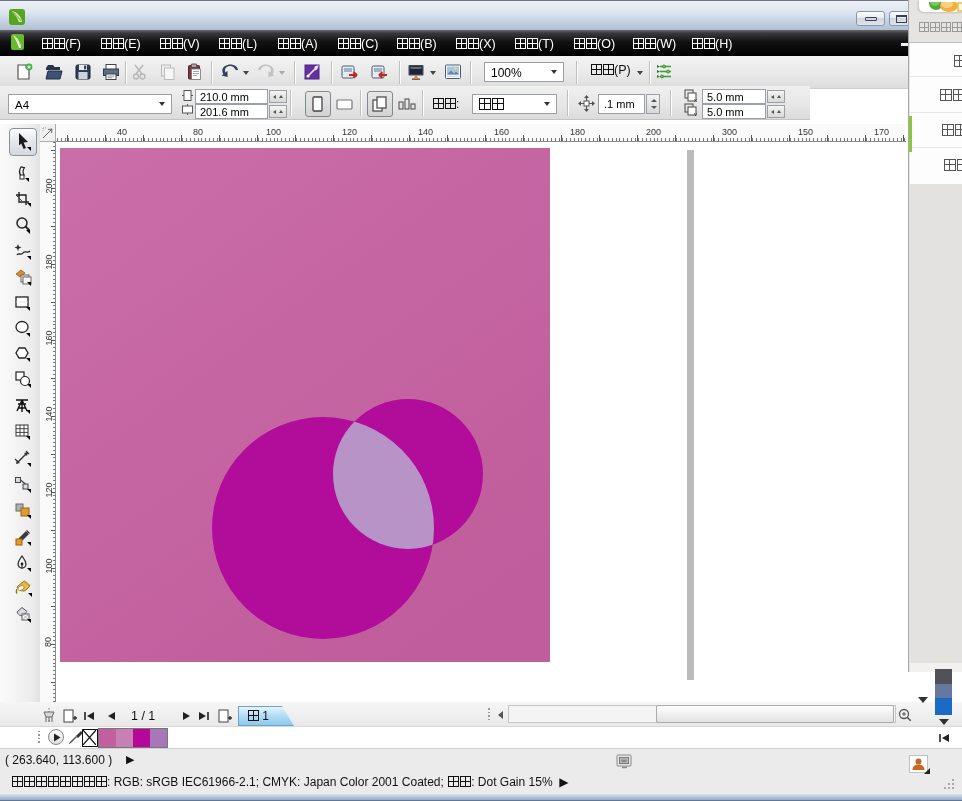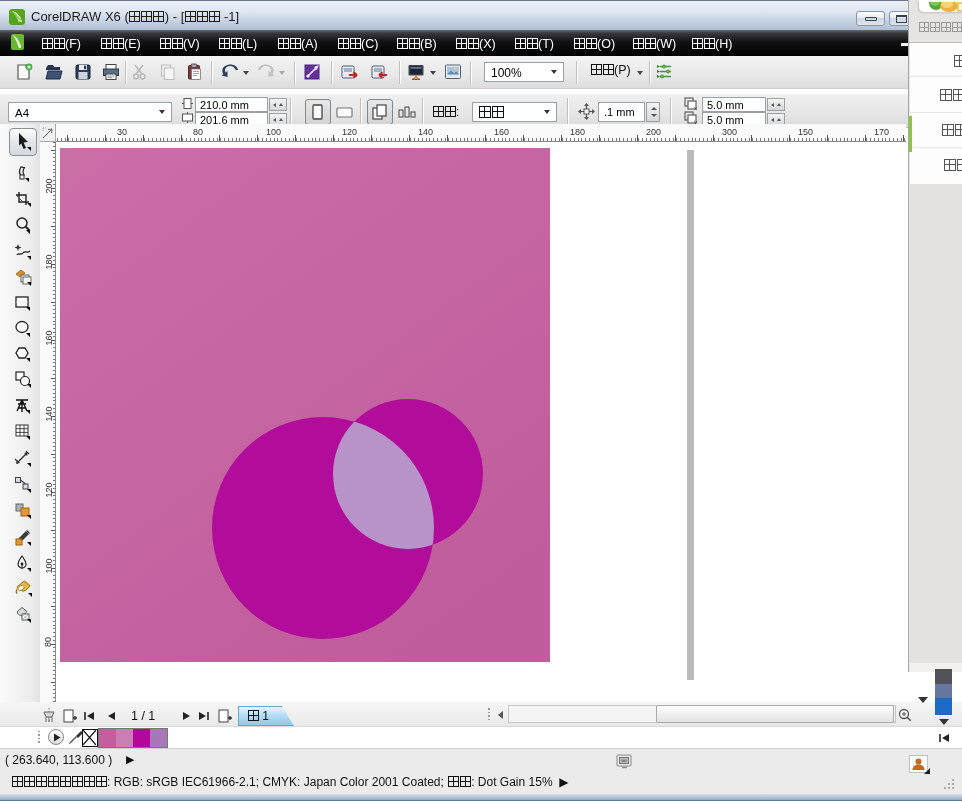--- a/index.html
+++ b/index.html
@@ -21,21 +21,21 @@
 #title{left:0;top:0;width:962px;height:30px;
  background:linear-gradient(#eef2f7 0%,#dde5ef 40%,#c6d2e2 70%,#b0bfd4 100%);
  border-top:1px solid #6e7687;}
 #title .txt{position:absolute;left:31px;top:8px;font-size:13px;color:#1c1c1c;}
 .capbtn{position:absolute;top:10px;height:15px;background:linear-gradient(#fdfefe,#e7ebf1 45%,#cfd7e2 50%,#dfe5ec);border:1px solid #8796a8;border-radius:3px;}
 
 #menu{left:0;top:30px;width:962px;height:26px;background:linear-gradient(#6a6a6e 0,#3a3a3e 12%,#121214 45%,#000 100%);}
 #menu .mi{position:absolute;top:7px;font-size:12.5px;color:#fff;}
 
 #tbar{left:0;top:56px;width:962px;height:33px;background:linear-gradient(#f3f3f3,#e8e8e8 60%,#dddcdc);border-bottom:1px solid #cfcfcf;}
-#pbar{left:0;top:94px;width:962px;height:34px;background:linear-gradient(#f0f0f0,#e6e6e6 60%,#dbdbdb);border-bottom:1px solid #c4c4c4;}
+#pbar{left:0;top:86px;width:810px;height:34px;background:linear-gradient(#f0f0f0,#e6e6e6 60%,#dbdbdb);border-bottom:1px solid #c4c4c4;}
 .vsep{position:absolute;width:1px;background:#bfbfbf;box-shadow:1px 0 0 #fff;}
 .field{position:absolute;background:#fff;border:1px solid #9aa0a6;font-size:11px;color:#000;text-decoration:underline;}
 .ddarrow{position:absolute;width:0;height:0;border-left:3.5px solid transparent;border-right:3.5px solid transparent;border-top:4px solid #333;}
 .spin2{position:absolute;width:18px;height:13px;background:linear-gradient(#f4f4f4,#d8d8d8);border:1px solid #9aa0a6;}
 .spin2::before{content:"";position:absolute;left:3px;top:4px;border-top:2.5px solid transparent;border-bottom:2.5px solid transparent;border-right:3.5px solid #555;}
 .spin2::after{content:"";position:absolute;right:3px;top:4px;border-left:2.5px solid transparent;border-right:2.5px solid transparent;border-bottom:3.5px solid #555;}
 .spin2::before{box-shadow:0 0 0 0;}
 .spinud{width:14px;height:20px;background:linear-gradient(#f4f4f4,#d8d8d8);border:1px solid #9aa0a6;}
 .spinud::before{content:"";position:absolute;left:3.5px;top:4px;border-left:3px solid transparent;border-right:3px solid transparent;border-bottom:3.5px solid #555;}
 .spinud::after{content:"";position:absolute;left:3.5px;bottom:4px;border-left:3px solid transparent;border-right:3px solid transparent;border-top:3.5px solid #555;}
@@ -60,21 +60,20 @@
 .swatch{position:absolute;width:17px;height:18px;}
 </style></head>
 <body>
 <div class="abs" id="title">
   <svg class="abs" style="left:9px;top:8px" width="16" height="16" viewBox="0 0 16 16">
       <rect x="0" y="0" width="16" height="16" rx="3" fill="#56a521"></rect>
       <path d="M3 2 C9 4 12 8 13 13 L10 13 C8 8 5 4 3 2 Z" fill="#fff"></path>
       <path d="M3 2 C7 3 11 6 13 13 L12 13 C9 7 6 4 3 2" fill="#cde6b0"></path>
       <path d="M4 3 l8 9" stroke="#8ec63f" stroke-width="1.4"></path>
     </svg>
-  <span class="txt">CorelDRAW X6 (<i class="cj"></i><i class="cj"></i><i class="cj"></i>) - [<i class="cj"></i><i class="cj"></i><i class="cj"></i> -1]</span>
   <div class="capbtn" style="left:856px;width:29px">
       <div style="position:absolute;left:8px;top:5px;width:12px;height:4px;border:1px solid #38414d;border-radius:1px"></div>
     </div>
   <div class="capbtn" style="left:889px;width:26px">
       <div style="position:absolute;left:6px;top:3px;width:11px;height:8px;border:1px solid #38414d;border-top-width:2px"></div>
     </div>
 </div>
 <div class="abs" id="menu">
   <svg class="abs" style="left:11px;top:4px" width="13" height="16" viewBox="0 0 13 16">
       <rect width="13" height="16" rx="2" fill="#67b82e"></rect>
@@ -371,21 +370,21 @@
       <rect x="8" y="9" width="7" height="6" fill="#fff" stroke="#555"></rect>
       <path d="M8 9 l7 6 M15 9 l-7 6" stroke="#999" stroke-width="0.7"></path>
       <path d="M13 14 h4 v4z" fill="#000"></path>
     </svg>
 </div>
 <div class="abs" id="hruler">
   <div class="abs" style="left:0;top:0;width:850px;height:18px;background:
     repeating-linear-gradient(90deg,#555 0 1px,transparent 1px 38px) 11px 11px/100% 6px no-repeat,
     repeating-linear-gradient(90deg,#777 0 1px,transparent 1px 3.8px) 0.5px 14px/100% 3.5px no-repeat,
     #fafafa;"></div>
-  <span class="rnum" style="left:61px;top:3px">30</span>
+  <span class="rnum" style="left:61px;top:3px">40</span>
   <span class="rnum" style="left:137px;top:3px">80</span>
   <span class="rnum" style="left:210px;top:3px">100</span>
   <span class="rnum" style="left:286px;top:3px">120</span>
   <span class="rnum" style="left:362px;top:3px">140</span>
   <span class="rnum" style="left:438px;top:3px">160</span>
   <span class="rnum" style="left:514px;top:3px">180</span>
   <span class="rnum" style="left:590px;top:3px">200</span>
   <span class="rnum" style="left:666px;top:3px">300</span>
   <span class="rnum" style="left:742px;top:3px">150</span>
   <span class="rnum" style="left:818px;top:3px">170</span>

